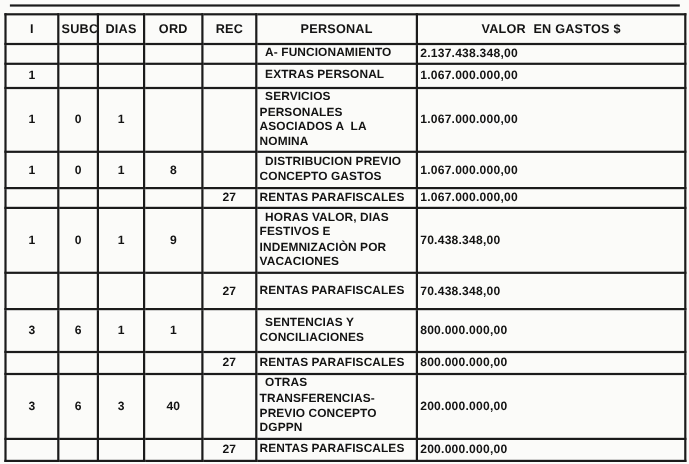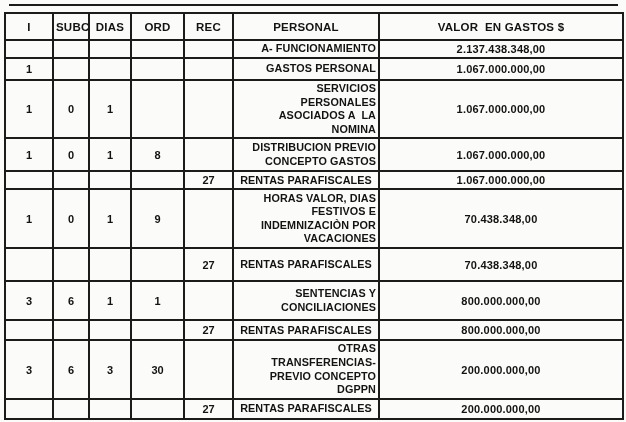--- a/index.html
+++ b/index.html
@@ -45,35 +45,34 @@
     text-align: center;
     white-space: pre-wrap;
     letter-spacing: 0.2px;
     height: 23px;
   }
   td.num {
     text-align: center;
     font-size: 11px;
   }
   td.concepto {
-    text-align: right;
+    text-align: left;
     font-size: 10.8px;
     line-height: 1.26;
     white-space: pre-wrap;
     padding-left: 3px;
     padding-right: 2px;
     text-indent: 5px;
     letter-spacing: 0.1px;
   }
   td.concepto.center {
-    text-align: center;
     text-indent: 0;
   }
   td.valor {
-    text-align: center;
+    text-align: left;
     font-size: 11px;
     padding-right: 8px;
     letter-spacing: 0.2px;
     white-space: nowrap;
   }
   tr.h18 { height: 18px; }
   tr.h20 { height: 20px; }
   tr.h22 { height: 22px; }
   tr.h33 { height: 33px; }
   tr.h39 { height: 39px; }
@@ -116,21 +115,21 @@
       <td class="num"></td>
       <td class="concepto">A- FUNCIONAMIENTO</td>
       <td class="valor">2.137.438.348,00</td>
     </tr>
     <tr class="h22">
       <td class="num">1</td>
       <td class="num"></td>
       <td class="num"></td>
       <td class="num"></td>
       <td class="num"></td>
-      <td class="concepto">GASTOS PERSONAL</td>
+      <td class="concepto">EXTRAS PERSONAL</td>
       <td class="valor">1.067.000.000,00</td>
     </tr>
     <tr class="h46">
       <td class="num">1</td>
       <td class="num">0</td>
       <td class="num">1</td>
       <td class="num"></td>
       <td class="num"></td>
       <td class="concepto">SERVICIOS
 PERSONALES
@@ -193,21 +192,21 @@
       <td class="num"></td>
       <td class="num"></td>
       <td class="num">27</td>
       <td class="concepto center">RENTAS PARAFISCALES</td>
       <td class="valor">800.000.000,00</td>
     </tr>
     <tr class="h58">
       <td class="num">3</td>
       <td class="num">6</td>
       <td class="num">3</td>
-      <td class="num">30</td>
+      <td class="num">40</td>
       <td class="num"></td>
       <td class="concepto">OTRAS
 TRANSFERENCIAS-
 PREVIO CONCEPTO
 DGPPN</td>
       <td class="valor">200.000.000,00</td>
     </tr>
     <tr class="h20">
       <td class="num"></td>
       <td class="num"></td>

